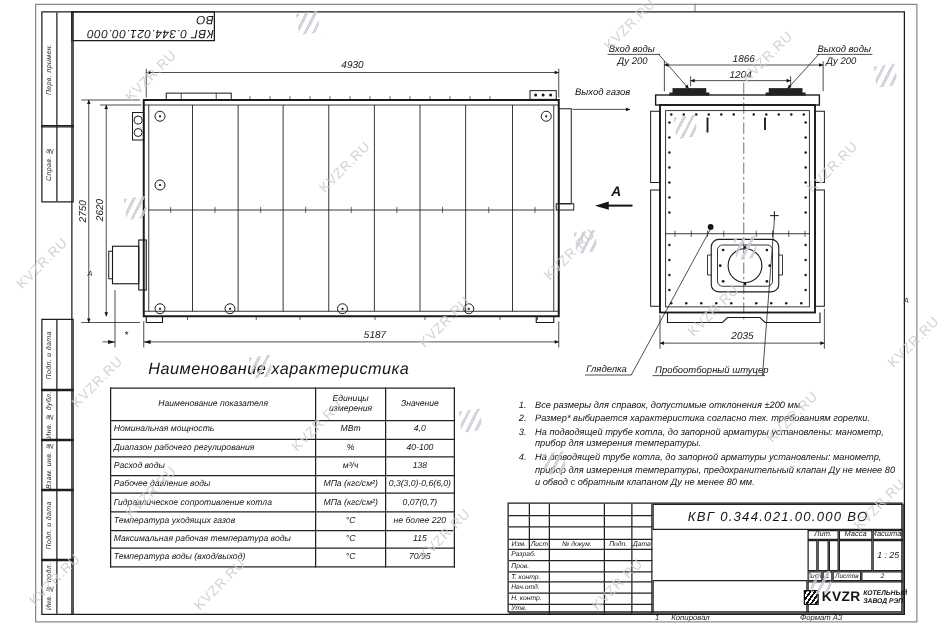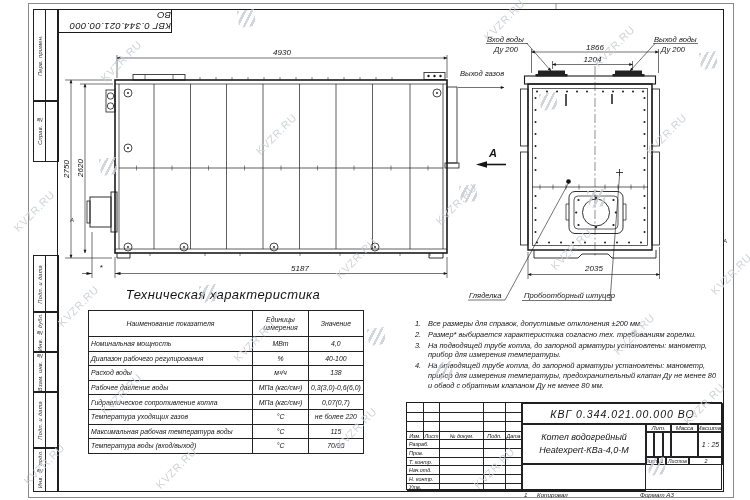--- a/index.html
+++ b/index.html
@@ -314,21 +314,21 @@
     <text class="lb" x="487" y="41.5">Вход воды</text>
     <text class="lb" x="494" y="51.5">Ду 200</text>
     <text class="lb" x="654" y="41.5">Выход воды</text>
     <text class="lb" x="661" y="51.5">Ду 200</text>
     <text class="lb" x="460" y="76">Выход газов</text>
     <text class="big" x="489" y="157">А</text>
     <text class="lb" x="469" y="297.5">Гляделка</text>
     <text class="lb" x="524" y="298">Пробоотборный штуцер</text>
   </svg>
 
-  <div class="spec-title">Техническая характеристика</div>
+  <div class="spec-title">Наименование характеристика</div>
   <table class="spec">
     <colgroup>
         <col class="c1">
         <col class="c2">
         <col class="c3">
       </colgroup>
     <tbody>
         <tr>
       <th>Наименование показателя</th>
       <th>Единицы измерения</th>
@@ -437,37 +437,41 @@
       <div class="sp2 lab">Н. контр.</div>
         <div></div>
         <div></div>
         <div></div>
       <div class="sp2 lab">Утв.</div>
         <div></div>
         <div></div>
         <div></div>
     </div>
     <div class="abs cell-txt desig" style="left:115px;top:0;width:201px;height:21px;">КВГ 0.344.021.00.000 ВО</div>
-    <div class="abs cell-txt nm" style="left:115px;top:21px;width:124px;height:40px;">
-      <span>Котел водогрейный</span>
-      <span>Heatexpert-КВа-4,0-М</span>
-    </div>
     <div class="abs" style="left:115px;top:61px;width:124px;height:27px;"></div>
     <div class="abs cell-txt" style="left:239px;top:21px;width:25px;height:8px;">Лит.</div>
     <div class="abs cell-txt" style="left:264px;top:21px;width:27px;height:8px;">Масса</div>
     <div class="abs cell-txt" style="left:291px;top:21px;width:25px;height:8px;">Масштаб</div>
     <div class="abs" style="left:239px;top:29px;width:8.3px;height:25px;"></div>
     <div class="abs" style="left:247.3px;top:29px;width:8.3px;height:25px;"></div>
     <div class="abs" style="left:255.6px;top:29px;width:8.4px;height:25px;"></div>
     <div class="abs" style="left:264px;top:29px;width:27px;height:25px;"></div>
     <div class="abs cell-txt" style="left:291px;top:29px;width:25px;height:25px;font-size:7px;">1 : 25</div>
     <div class="abs cell-txt" style="left:239px;top:54px;width:12px;height:8px;font-size:5.2px;">Лист</div>
     <div class="abs cell-txt" style="left:251px;top:54px;width:8px;height:8px;font-size:5.2px;">1</div>
     <div class="abs cell-txt" style="left:259px;top:54px;width:23px;height:8px;font-size:5.2px;">Листов</div>
     <div class="abs cell-txt" style="left:282px;top:54px;width:34px;height:8px;font-size:5.2px;">2</div>
+    <div class="abs logo-cell" style="left:239px;top:62px;width:77px;height:26px;">
+      <span class="logo-ic"></span>
+      <span class="logo-word">KVZR</span>
+      <span class="logo-co">
+        <span>КОТЕЛЬНЫЙ</span><br>
+        <span>ЗАВОД РЭП</span>
+      </span>
+    </div>
   </div>
 
   <span class="foot" style="left:524px;top:491px;">1</span>
   <span class="foot" style="left:537px;top:491px;">Копировал</span>
   <span class="foot" style="left:640px;top:491px;">Формат А3</span>
 
   <div class="watermarks">
     <span class="wm" style="left:95px;top:55px;">KVZR.RU</span>
     <span class="wm" style="left:8px;top:205px;">KVZR.RU</span>
     <span class="wm" style="left:52px;top:300px;">KVZR.RU</span>

